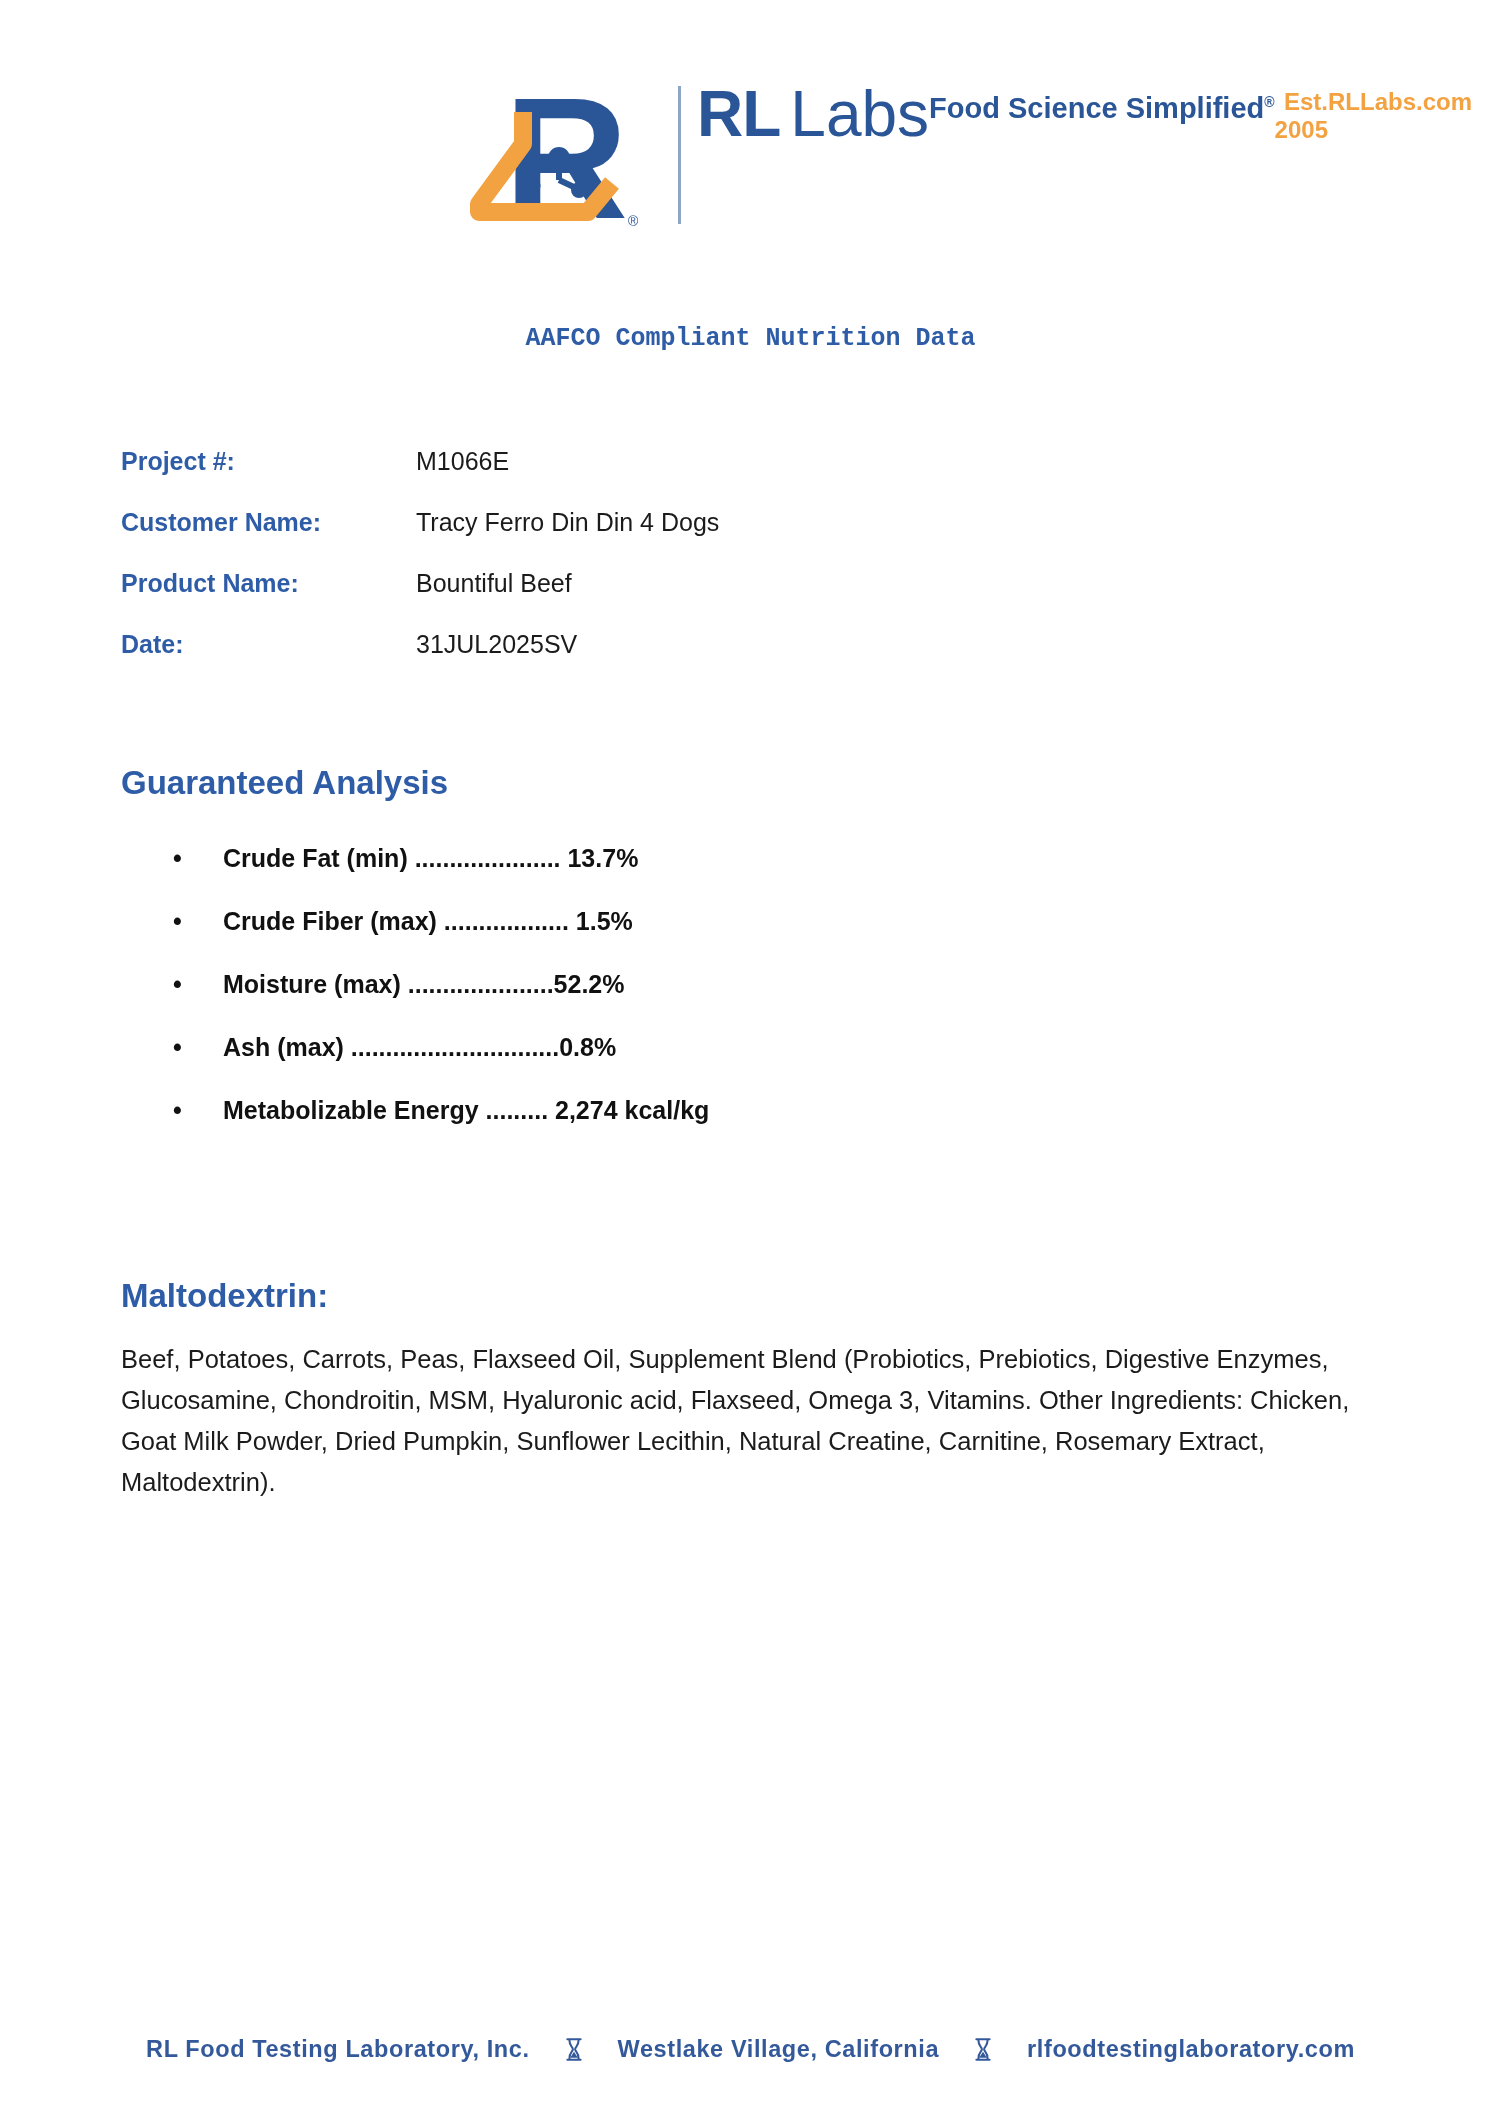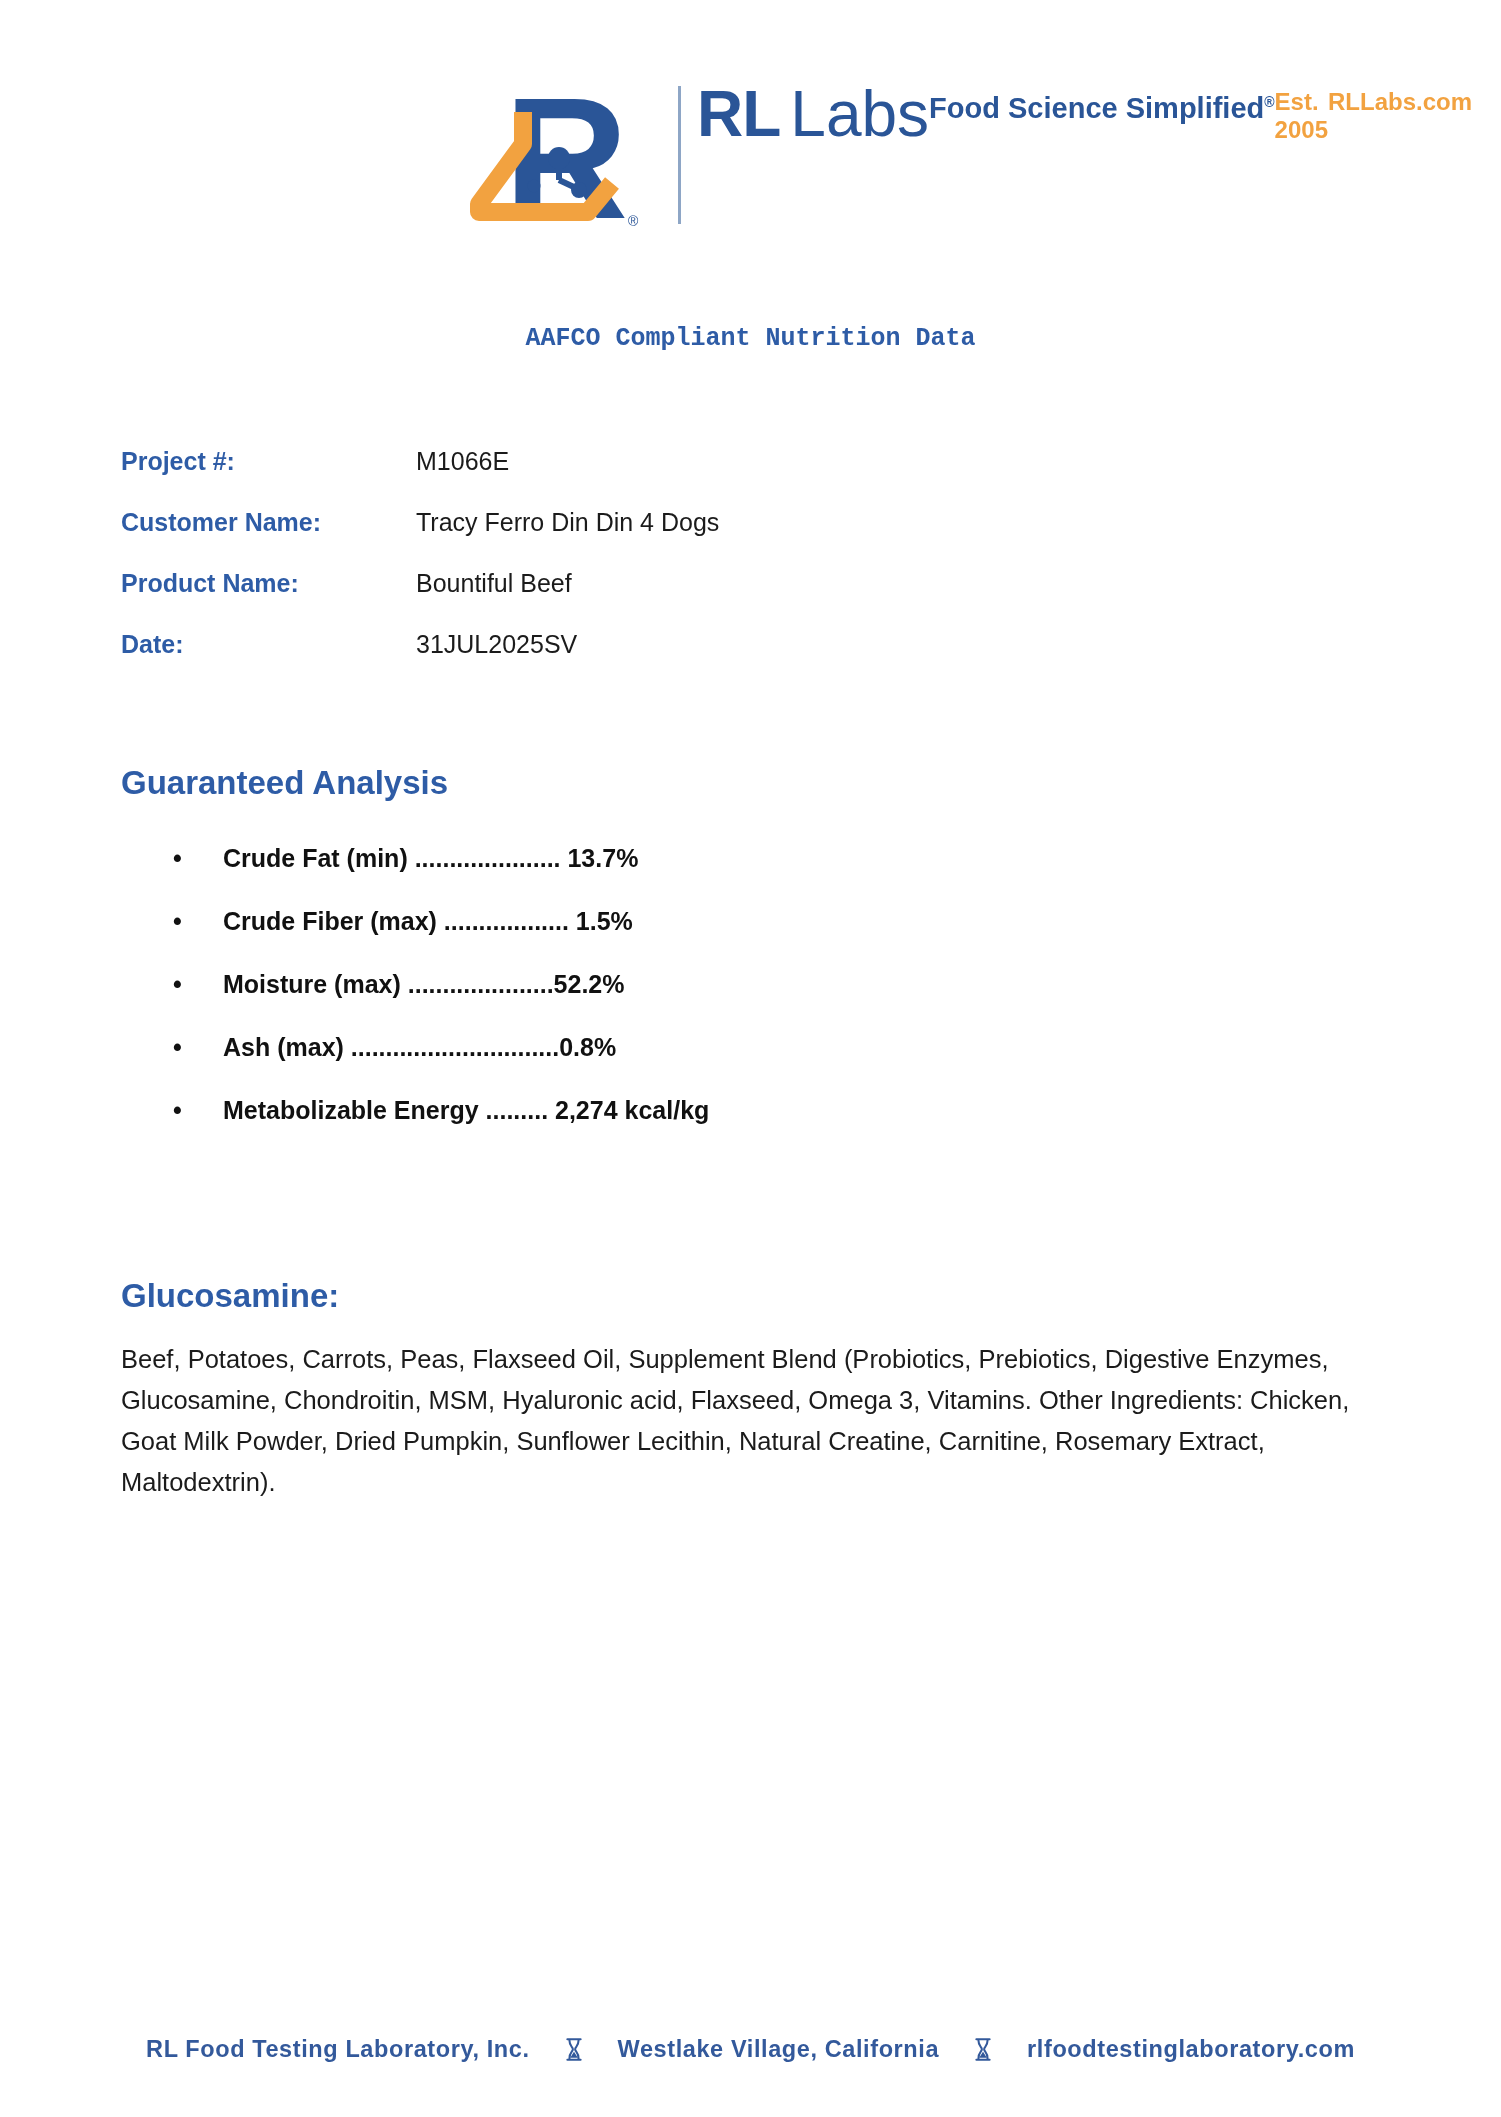--- a/index.html
+++ b/index.html
@@ -52,20 +52,21 @@
     white-space: nowrap;
   }
   .tagline-reg { font-size: 14px; vertical-align: super; }
   .est-line {
     margin-top: 6px;
     display: flex;
     justify-content: space-between;
     font-size: 24px;
     font-weight: bold;
     color: #f2a240;
+    text-align: right;
   }
 
   
   .doc-title {
     position: absolute;
     top: 324px; left: 0;
     width: 100%;
     text-align: center;
     font-size: 25px;
     font-weight: bold;
@@ -201,21 +202,21 @@
     <ul class="ga-list">
       <li class="ga-item">Crude Fat (min) ..................... 13.7%</li>
       <li class="ga-item">Crude Fiber (max) .................. 1.5%</li>
       <li class="ga-item">Moisture (max) .....................52.2%</li>
       <li class="ga-item">Ash (max) ..............................0.8%</li>
       <li class="ga-item">Metabolizable Energy ......... 2,274 kcal/kg</li>
     </ul>
   </div>
 
   <div class="ingredients">
-    <div class="section-heading">Glucosamine:</div>
+    <div class="section-heading">Maltodextrin:</div>
     <p class="ingredients-text">Beef, Potatoes, Carrots, Peas, Flaxseed Oil, Supplement Blend (Probiotics, Prebiotics, Digestive Enzymes, Glucosamine, Chondroitin, MSM, Hyaluronic acid, Flaxseed, Omega 3, Vitamins. Other Ingredients: Chicken, Goat Milk Powder, Dried Pumpkin, Sunflower Lecithin, Natural Creatine, Carnitine, Rosemary Extract, Maltodextrin).</p>
   </div>
 
   <div class="footer">
     <span>RL Food Testing Laboratory, Inc.</span>
     <span class="sep-icon">
       <svg viewBox="0 0 14 20" xmlns="http://www.w3.org/2000/svg">
         <g stroke="#33599b" fill="none" stroke-width="1.8" stroke-linecap="round">
           <path d="M1.2 1 H12.8"></path>
           <path d="M1.2 19 H12.8"></path>

